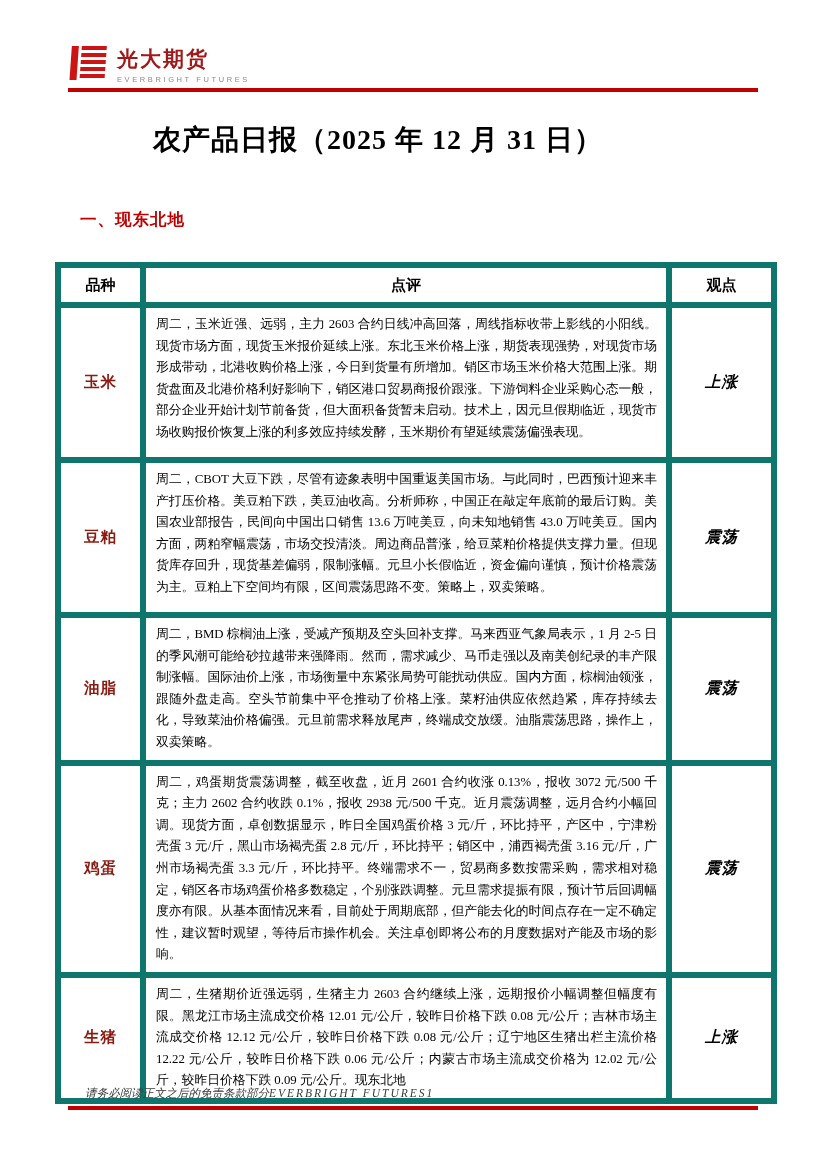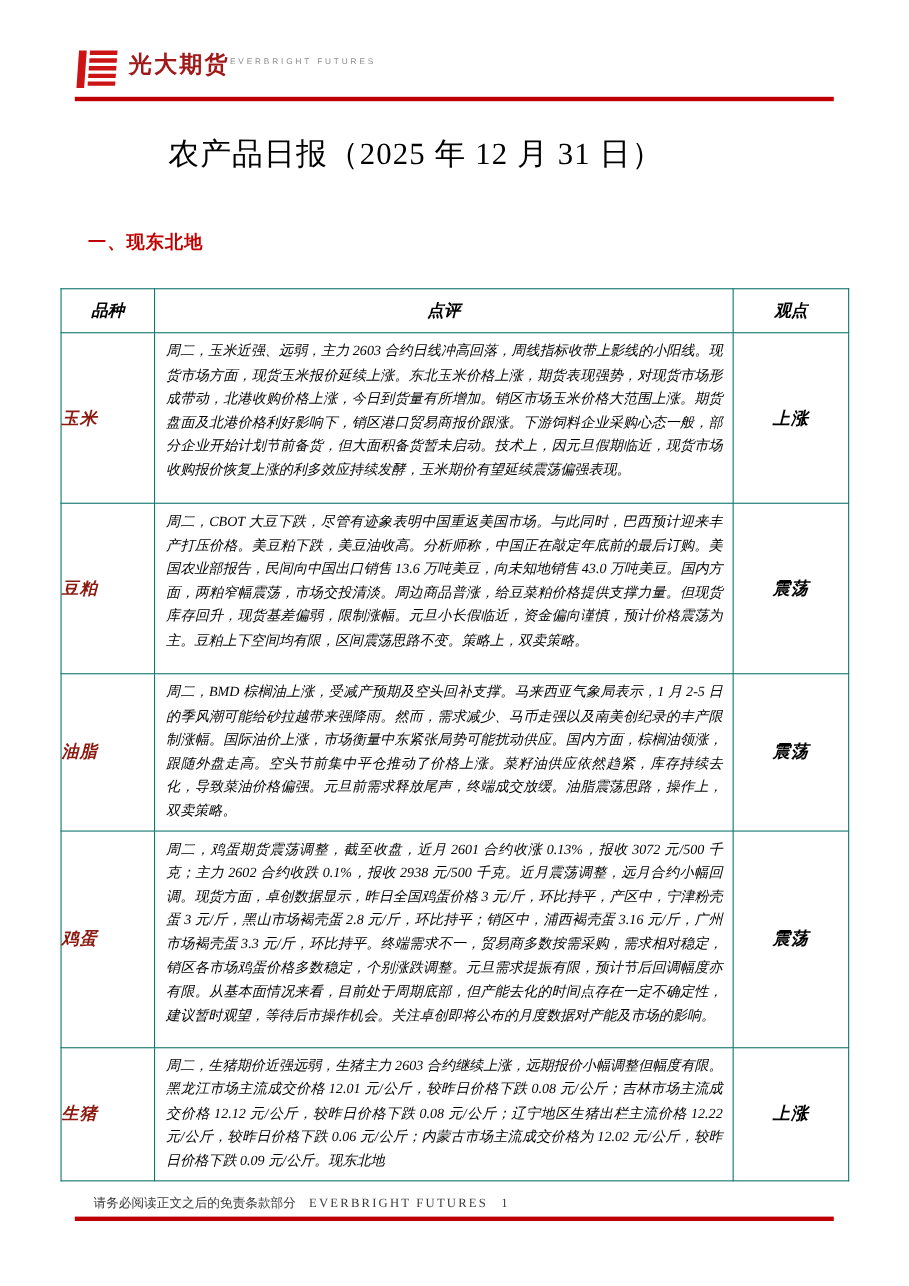--- a/index.html
+++ b/index.html
@@ -10,61 +10,61 @@
     font-family: "Liberation Serif", "DejaVu Serif", serif;
     color: #000;
     overflow: hidden;
   }
   .page { position: absolute; inset: 0; background: #fff; }
 
   
   .header { position: absolute; left: 68px; top: 44px; width: 690px; }
   .logo-row { display: flex; align-items: flex-start; gap: 9px; }
   .logo-icon { width: 40px; height: 38px; flex: 0 0 auto; }
-  .logo-text-block { display: flex; flex-direction: row; padding-top: 3px; }
+  .logo-text-block { display: flex; flex-direction: column; padding-top: 3px; }
   .logo-title {
     font-family: "Liberation Sans", sans-serif;
     font-weight: bold; font-size: 21px; letter-spacing: 2px;
     color: #a0191a; line-height: 24px;
   }
   .logo-subtitle {
     font-family: "Liberation Sans", sans-serif;
     font-size: 7.5px; letter-spacing: 2.6px; color: #8c8c8c;
     margin-top: 4px;
   }
   .header-rule {
     position: absolute; left: 68px; top: 88px;
     width: 690px; height: 4px; background: #c00000;
   }
 
   
   .report-title {
     position: absolute; left: 0; top: 121px; width: 756px;
-    text-align: center; font-weight: normal; font-size: 28px;
+    text-align: center; font-weight: bold; font-size: 28px;
     letter-spacing: 1px;
   }
   .section-heading {
     position: absolute; left: 80px; top: 209px;
     color: #c00000; font-weight: bold; font-size: 16.5px;
     letter-spacing: 1px;
   }
 
   
   .report-table-wrap { position: absolute; left: 55px; top: 262px; width: 716px; }
   table.report {
     border-collapse: collapse; width: 716px; table-layout: fixed;
     font-family: "Liberation Serif", "DejaVu Serif", serif;
   }
-  table.report th, table.report td { border: 1px solid #0f766e; font-style: italic; }
+  table.report th, table.report td { border: 6px solid #0f766e; }
   table.report thead th {
     height: 40px; font-size: 15px; font-weight: bold;
     text-align: center; vertical-align: middle;
   }
   td.variety-cell {
-    vertical-align: middle;
+    text-align: center; vertical-align: middle;
     font-weight: bold; font-size: 15.5px; color: #8b1a10;
     letter-spacing: 1px;
   }
   td.comment-cell {
     padding: 6px 9px 6px 10px;
     font-size: 12.8px; line-height: 21.6px;
     text-align: justify; vertical-align: top;
     color: #000000;
   }
   td.view-cell {
@@ -75,22 +75,22 @@
   }
   tr.row-corn  { height: 155px; }
   tr.row-meal  { height: 155px; }
   tr.row-oil   { height: 132px; }
   tr.row-egg   { height: 197px; }
   tr.row-hog   { height: 113px; }
 
   
   .footer {
     position: absolute; left: 85px; top: 1086px; width: 660px;
-    display: flex; align-items: baseline; gap: 12px;
-    font-size: 11.5px; color: #3a3a3a;
+    display: flex; align-items: baseline; gap: 0;
+    font-style: italic; font-size: 11.5px; color: #3a3a3a;
   }
   .footer .brand { letter-spacing: 2px; font-family: "Liberation Serif", serif; }
   .footer-rule {
     position: absolute; left: 68px; top: 1106px;
     width: 690px; height: 4px; background: #c00000;
   }
 </style>
 </head>
 <body>
 

